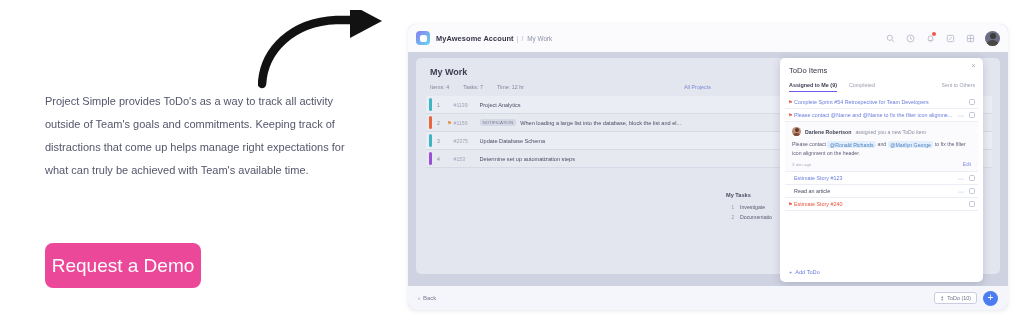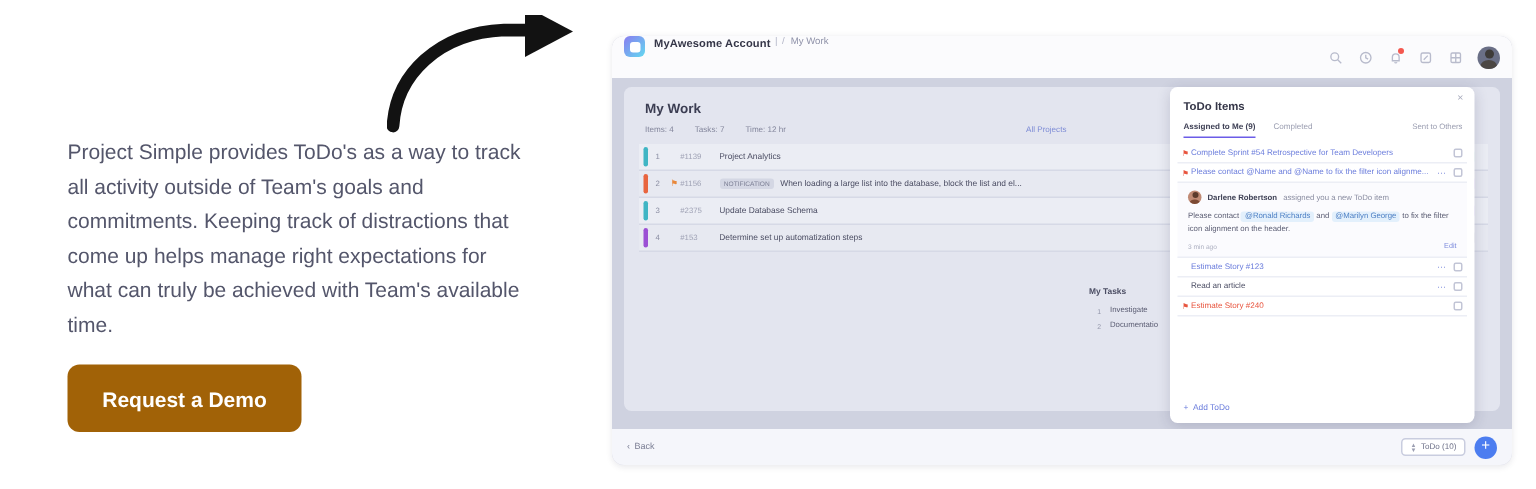--- a/index.html
+++ b/index.html
@@ -23,34 +23,34 @@
     left: 45px; top: 28px;
     font-size: 31px;
     font-weight: bold;
     color: #1b1b2b;
     letter-spacing: -0.4px;
   }
   #body-copy {
     position: absolute;
     left: 45px; top: 90px;
     width: 305px;
-    font-size: 14px;
+    font-size: 11px;
     line-height: 23px;
     color: #54566b;
   }
   #cta-button {
     position: absolute;
     left: 45px; top: 243px;
     width: 156px; height: 45px;
-    background: #a16207;
+    background: #ec4899;
     border: none;
     border-radius: 8px;
     color: #ffffff;
-    font-size: 14px;
-    font-weight: bold;
+    font-size: 19px;
+    font-weight: normal;
     font-family: "Liberation Sans", sans-serif;
     cursor: pointer;
   }
   #arrow-graphic {
     position: absolute;
     left: 258px; top: 10px;
     width: 140px; height: 80px;
   }
 
   
@@ -64,20 +64,21 @@
     box-shadow: 0 1px 4px rgba(30,30,60,0.10);
   }
 
   
   #app-topbar {
     position: absolute;
     left: 0; top: 0;
     width: 600px; height: 28px;
     background: #fbfbfd;
     display: flex;
+    align-items: center;
     padding: 0 8px;
   }
   #app-logo {
     width: 14px; height: 14px;
     border-radius: 4px;
     background: linear-gradient(135deg, #8a7cf0 0%, #62d9f0 100%);
     flex: 0 0 auto;
     position: relative;
   }
   #app-logo::after {
@@ -322,21 +323,21 @@
     font-size: 7px;
     color: #a8abbd;
     text-align: center;
     line-height: 9px;
     cursor: pointer;
   }
   #todo-title {
     position: absolute;
     left: 9px; top: 8px;
     font-size: 7.6px;
-    font-weight: bold;
+    font-weight: normal;
     color: #353648;
   }
   #todo-tabs {
     position: absolute;
     left: 9px; top: 24px;
     width: 186px;
     display: flex;
     align-items: baseline;
   }
   .todo-tab {

